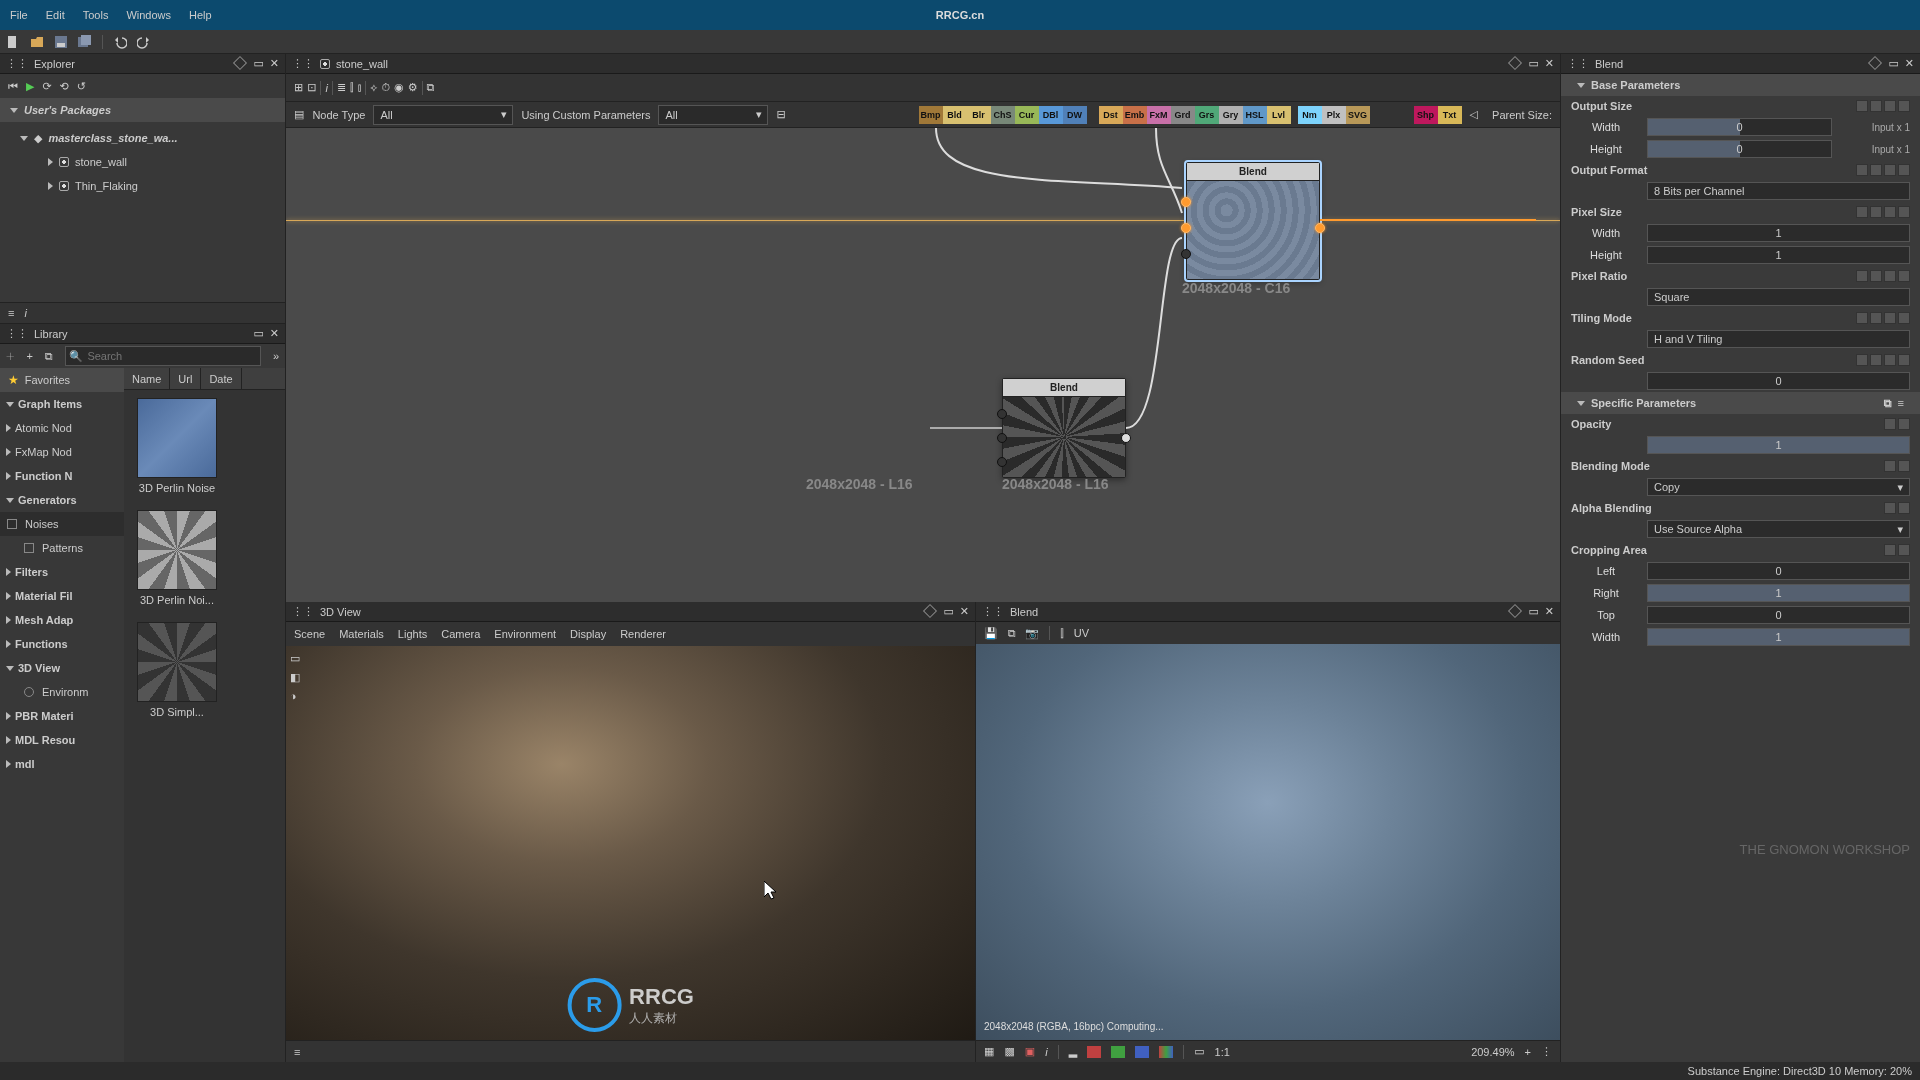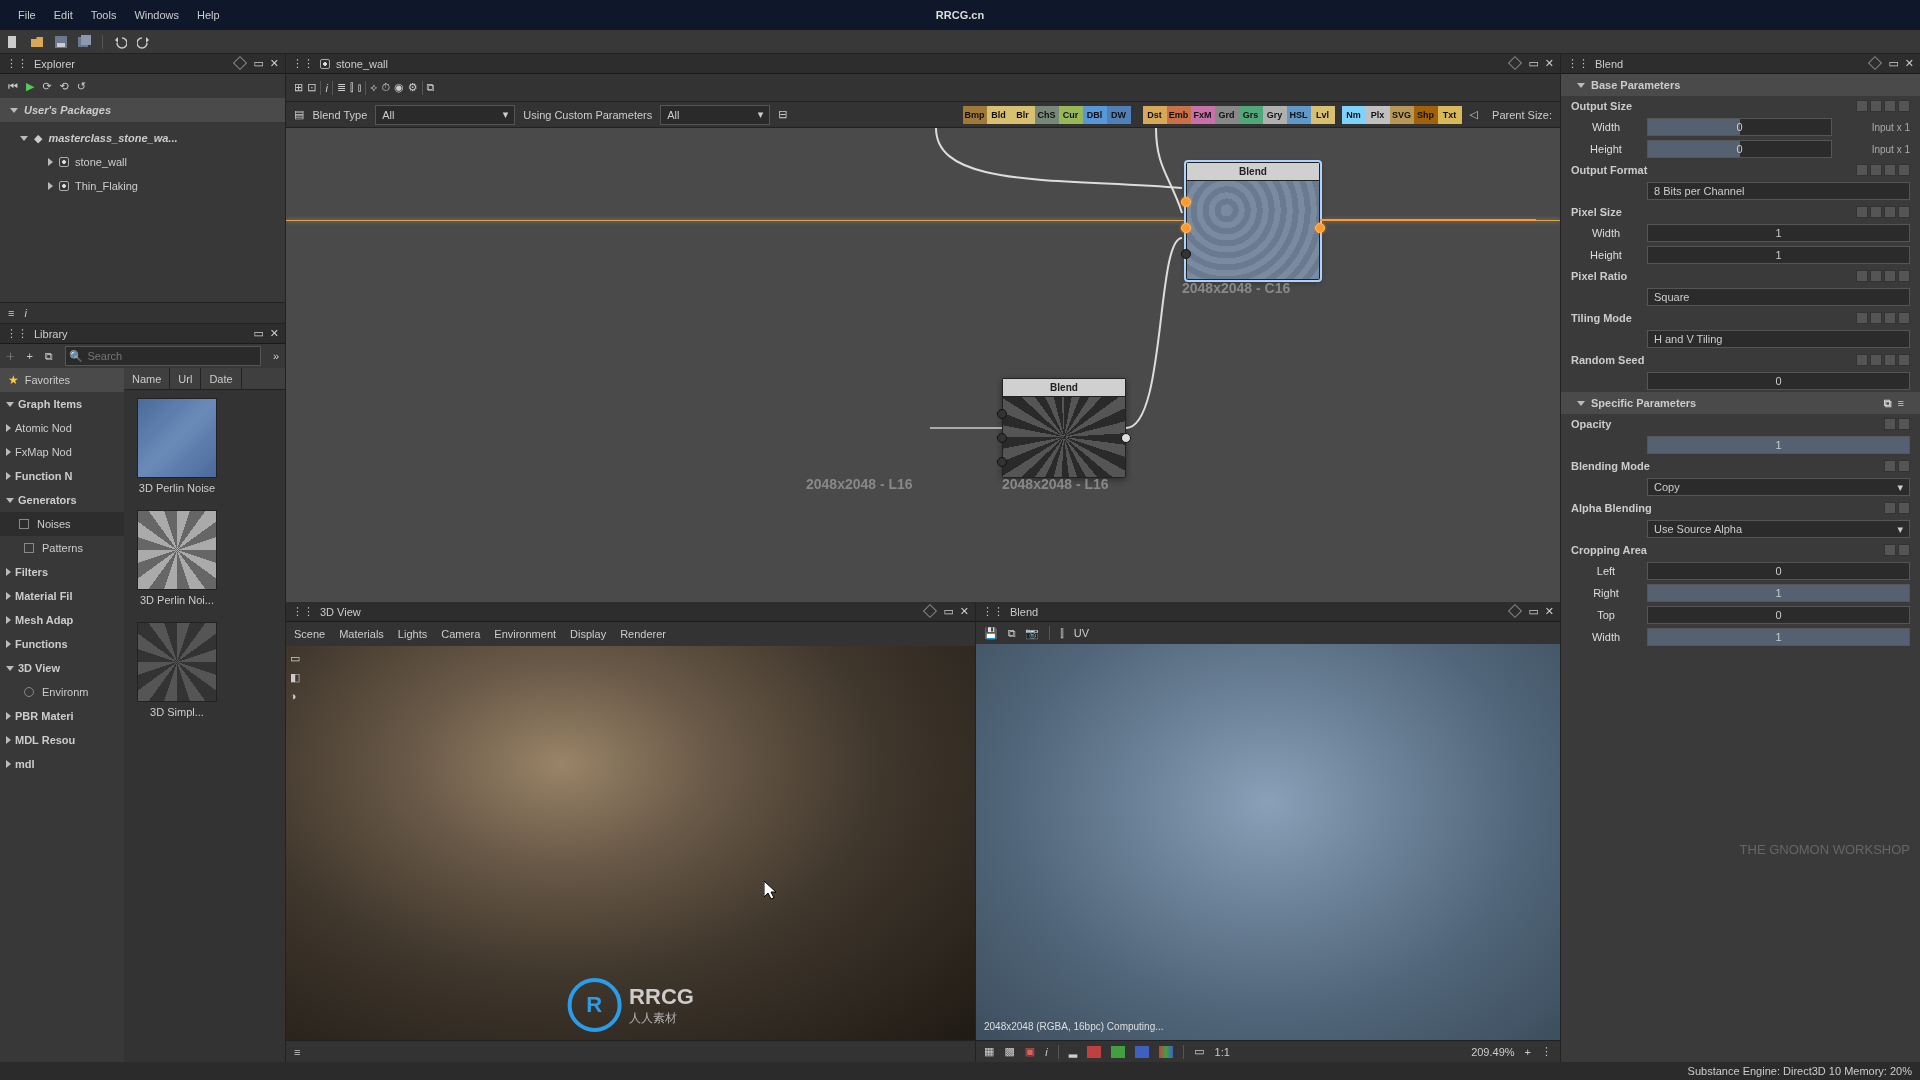--- a/index.html
+++ b/index.html
@@ -1,20 +1,20 @@
 <!DOCTYPE html>
 <html><head>
 <meta charset="utf-8">
 <style>
 *{margin:0;padding:0;box-sizing:border-box;font-family:"Segoe UI",Tahoma,sans-serif;font-size:11px;color:#ccc;user-select:none}
 body{background:#383838;width:1920px;height:1080px;overflow:hidden;position:relative}
 svg{display:block}
 
 
-.menubar{height:30px;background:#0f172a;display:flex;align-items:center;padding:0 18px;gap:18px;position:relative}
+.menubar{height:30px;background:#0c4a6e;display:flex;align-items:center;padding:0 10px;gap:18px;position:relative}
 .menubar .title{position:absolute;left:50%;transform:translateX(-50%);font-weight:600;color:#ddd}
 .menu-item{cursor:pointer}
 .toolbar{height:24px;background:#383838;display:flex;align-items:center;padding:0 6px;gap:10px;border-bottom:1px solid #222}
 .tb-ico{width:14px;height:14px;display:inline-block}
 
 
 .main{display:flex;height:calc(100% - 72px)}
 .left-col{width:286px;display:flex;flex-direction:column;border-right:1px solid #222}
 .center-col{flex:1;display:flex;flex-direction:column}
 .right-col{width:360px;display:flex;flex-direction:column;border-left:1px solid #222;background:#3a3a3a}
@@ -243,21 +243,21 @@
               <span>FxMap Nod</span>
             </div>
           <div class="row bold">
               <span class="tri"></span>
               <span>Function N</span>
             </div>
           <div class="row bold">
               <span class="tri dn"></span>
               <span>Generators</span>
             </div>
-          <div class="row sel" style="padding-left:19px">
+          <div class="row sel" style="padding-left:7px">
               <span style="width:10px;height:10px;border:1px solid #888;display:inline-block"></span>
               <span style="margin-left:4px">Noises</span>
             </div>
           <div class="row" style="padding-left:24px">
               <span style="width:10px;height:10px;border:1px solid #888;display:inline-block"></span>
               <span style="margin-left:4px">Patterns</span>
             </div>
           <div class="row bold">
               <span class="tri"></span>
               <span>Filters</span>
@@ -334,21 +334,21 @@
         <span>⟡</span>
         <span>⏱</span>
         <span>◉</span>
         <span>⚙</span>
         <span style="width:1px;height:14px;background:#555"></span>
         <span>⧉</span>
       </div>
     </div>
     <div class="graph-bar" style="height:26px">
       <span>▤</span>
-      <span>Blend Type</span>
+      <span>Node Type</span>
       <div class="sel" style="width:140px">
           <span>All</span>
           <span style="margin-left:auto">▾</span>
         </div>
       <span>Using Custom Parameters</span>
       <div class="sel" style="width:110px">
           <span>All</span>
           <span style="margin-left:auto">▾</span>
         </div>
       <span>⊟</span>
@@ -364,21 +364,21 @@
           <span style="background: rgb(200, 112, 72);">Emb</span>
           <span style="background: rgb(200, 112, 168);">FxM</span>
           <span style="background: rgb(136, 136, 136);">Grd</span>
           <span style="background: rgb(80, 168, 120);">Grs</span>
           <span style="background: rgb(176, 176, 176);">Gry</span>
           <span style="background: rgb(96, 152, 200);">HSL</span>
           <span style="background: rgb(216, 192, 112);">Lvl</span>
           <span style="background: #7dd3fc; margin-left: 7px;">Nm</span>
           <span style="background: rgb(192, 192, 192);">Plx</span>
           <span style="background: rgb(184, 152, 88);">SVG</span>
-          <span style="background: #a16207;">Shp</span>
+          <span style="background: #be185d; margin-left: 44px;">Shp</span>
           <span style="background: rgb(216, 184, 88);">Txt</span>
         </div>
       <span>◁</span>
       <span style="margin-left:6px">Parent Size:</span>
     </div>
 
     <div class="graph">
       <div class="h-line" style="top:92px"></div>
 
       <div class="node sel" style="left:900px;top:34px;width:134px">

